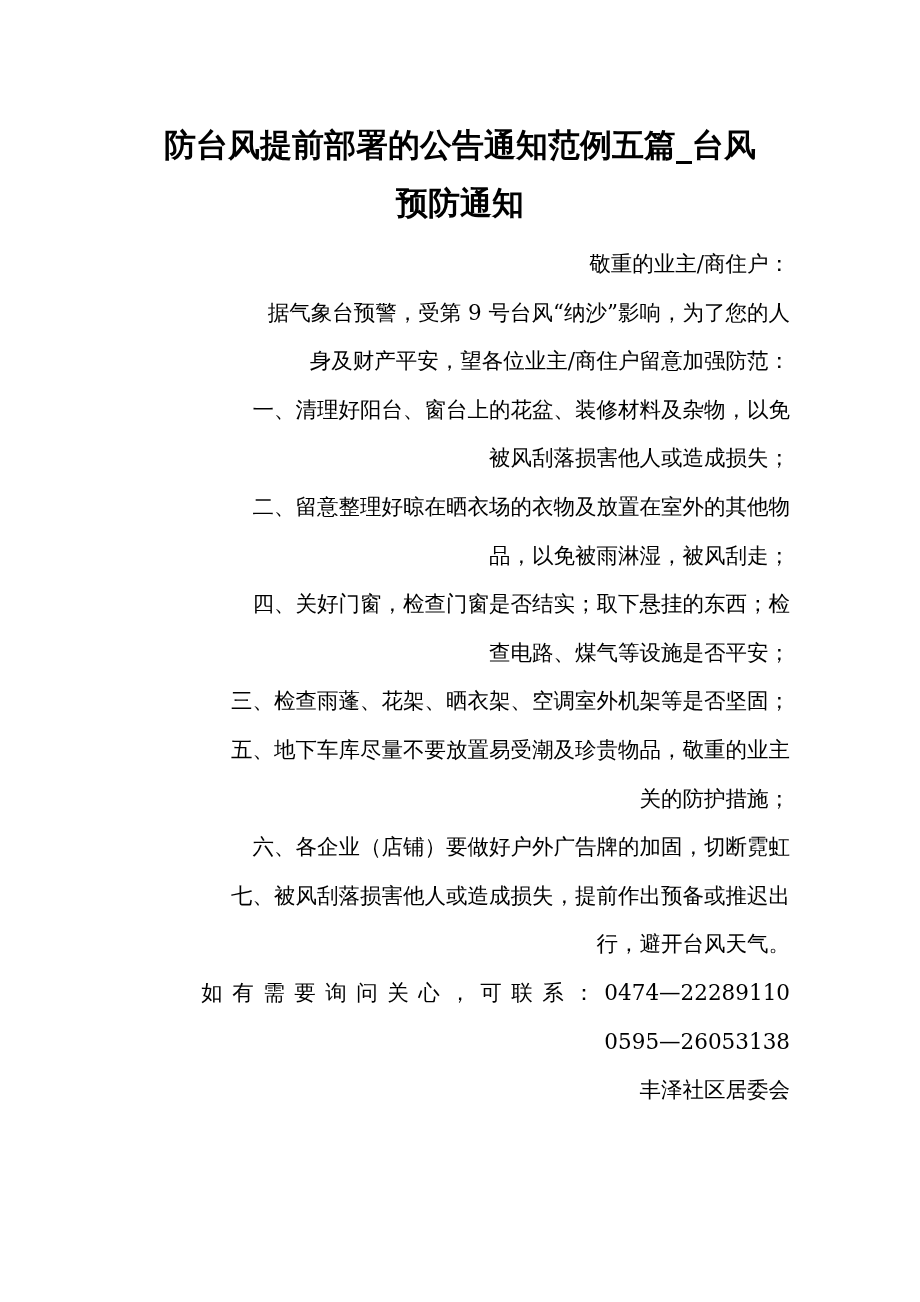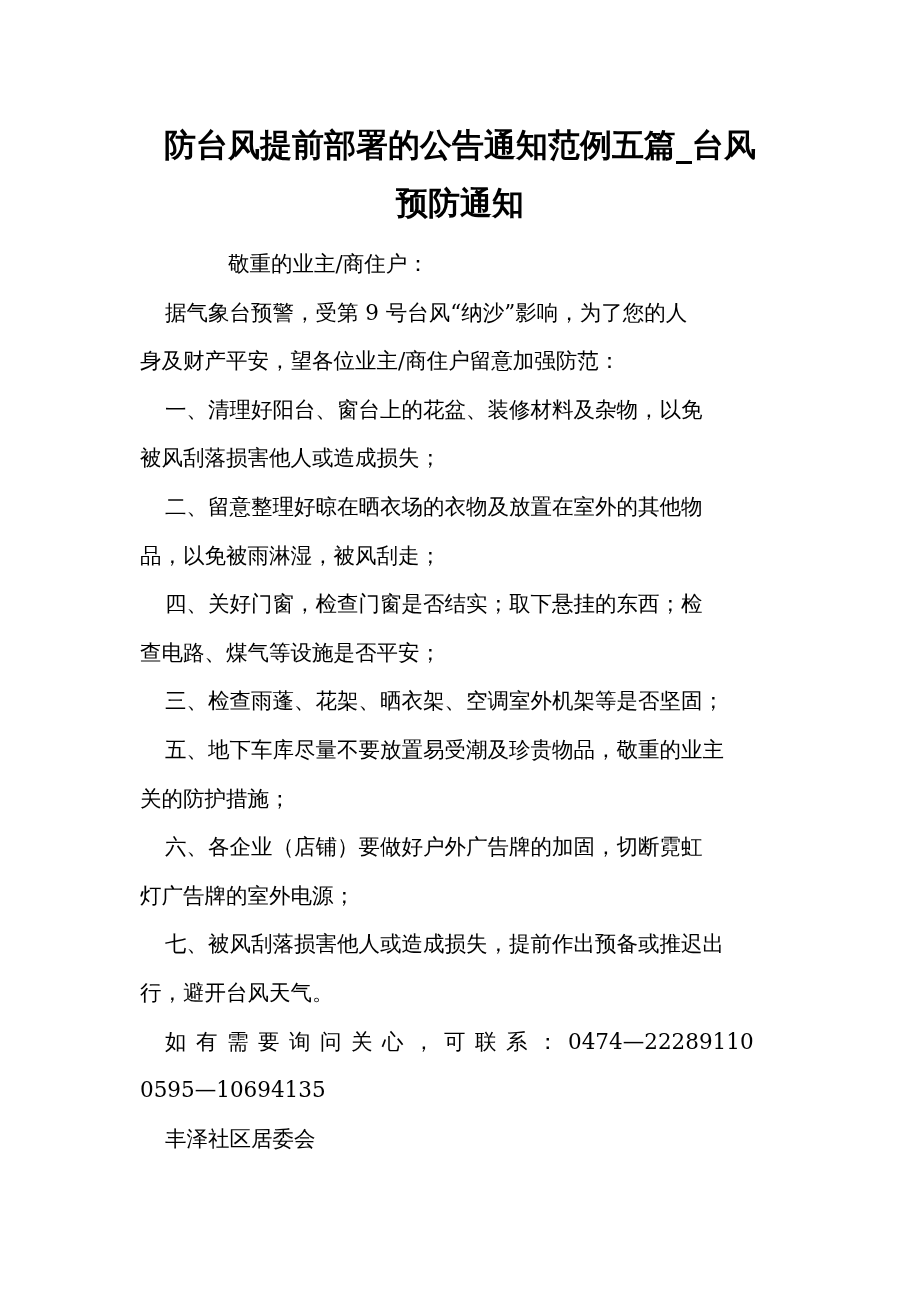--- a/index.html
+++ b/index.html
@@ -6,21 +6,21 @@
   body { width: 920px; height: 1302px; position: relative; overflow: hidden; color: #000; }
   .page { position: absolute; left: 0; top: 0; width: 920px; height: 1282px; background: #fff; }
   .title {
     position: absolute; left: 140px; width: 640px; top: 116px;
     text-align: center; font-family: "DejaVu Sans", sans-serif; font-weight: bold;
     font-size: 32px; line-height: 58px; letter-spacing: 0px;
   }
   .title .tline { display: block; white-space: nowrap; }
   .body {
     position: absolute; left: 140px; width: 650px; top: 240px;
-    font-family: "DejaVu Serif", serif; font-size: 21.5px; line-height: 48.6px;
+    font-family: "DejaVu Serif", serif; font-size: 21.5px; line-height: 48.6px; text-align: right;
   }
   .line { display: block; white-space: nowrap; height: 48.6px; }
   .ind1 { padding-left: 25px; }
   .ind-greet { padding-left: 88px; }
   .spaced { letter-spacing: 9.5px; }
 </style>
 </head>
 <body>
 
 <div class="page">
@@ -56,28 +56,27 @@
       <span class="line ind1">三、检查雨蓬、花架、晒衣架、空调室外机架等是否坚固；</span>
     </div>
 
     <div>
       <span class="line ind1">五、地下车库尽量不要放置易受潮及珍贵物品，敬重的业主</span>
       <span class="line">关的防护措施；</span>
     </div>
 
     <div>
       <span class="line ind1">六、各企业（店铺）要做好户外广告牌的加固，切断霓虹</span>
-      <span class="line">灯广告牌的室外电源；</span>
     </div>
 
     <div>
       <span class="line ind1">七、被风刮落损害他人或造成损失，提前作出预备或推迟出</span>
       <span class="line">行，避开台风天气。</span>
     </div>
 
     <div>
       <span class="line ind1"><span class="spaced">如有需要询问关心，可联系：</span><span>0474—22289110</span></span>
-      <span class="line">0595—10694135</span>
+      <span class="line">0595—26053138</span>
     </div>
 
     <span class="line ind1">丰泽社区居委会</span>
   </div>
 </div>
 
 </body></html>

